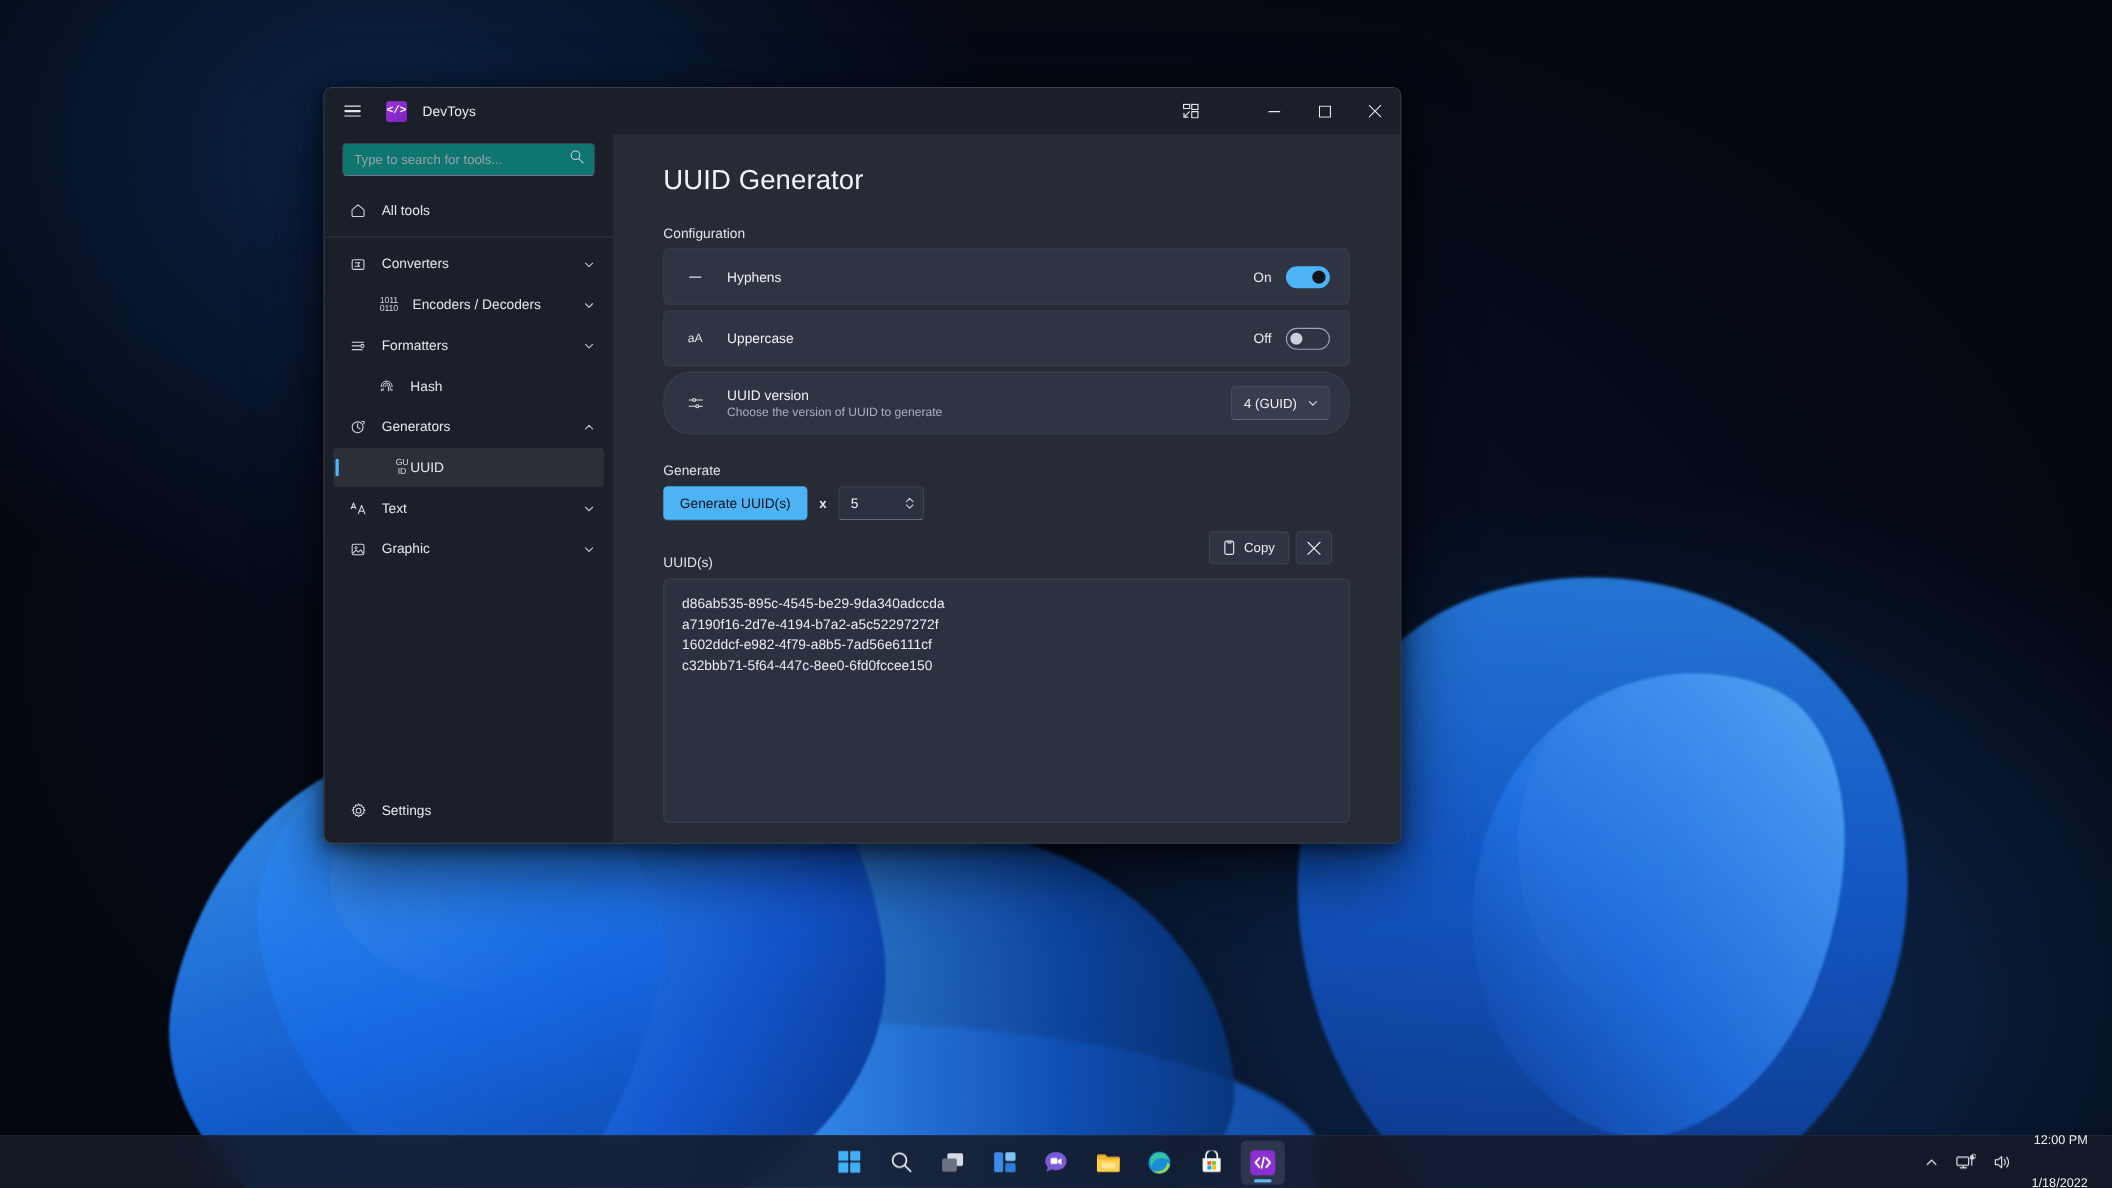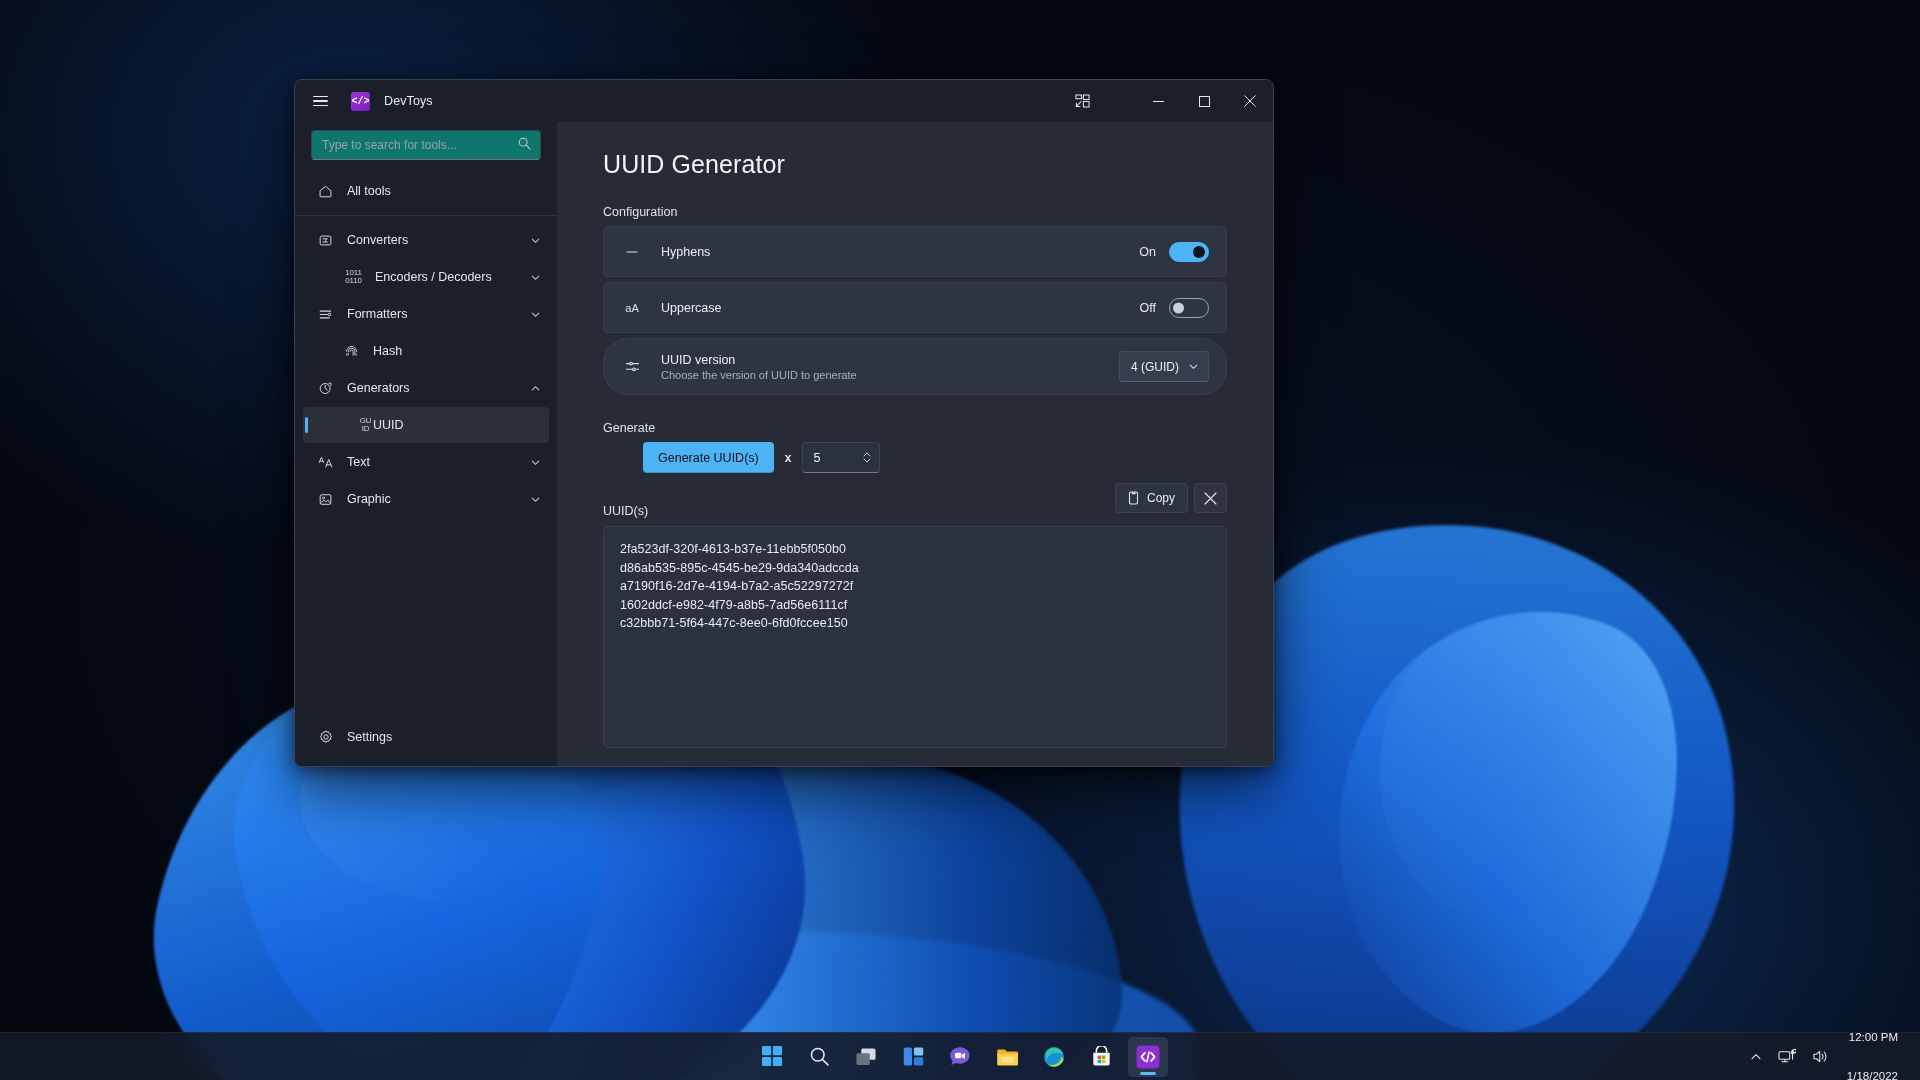--- a/index.html
+++ b/index.html
@@ -195,42 +195,42 @@
   .toggle.on .knob { right:3px; width:12px; height:12px; background:#10141c; }
   .toggle.off .knob { left:3px; width:11px; height:11px; background:#c9cfdb; }
 
   .dropdown {
     min-width:79px; height:31px; background:#373d4c; border:1px solid #454c5d;
     border-bottom-color:#5b6275;
     border-radius:4px; display:flex; align-items:center; gap:9px;
     padding:0 9px 0 11px; cursor:pointer; color:#eceef3; font-size:12px;
   }
 
-  .gen-row { display:flex; align-items:center; gap:11px; margin-top:2px;margin-left:40px; }
+  .gen-row { display:flex; align-items:center; gap:11px; margin-top:2px; }
   .accent-btn {
     background:#4cb4f5; color:#0e1117; font-size:12.5px;
     height:31px; padding:0 15px; border:0; border-radius:4px; cursor:pointer;
     box-shadow:inset 0 -1px 0 rgba(0,0,0,.18);
     font-family:"Liberation Sans", sans-serif;
   }
   .times { color:#e7e9ef; font-size:12px; font-weight:bold; }
   .numbox {
     width:78px; height:31px; background:#2c3140;
     border:1px solid #3e4455; border-bottom:1px solid #767d8e;
     border-radius:4px; display:flex; align-items:center; padding:0 7px 0 10px;
   }
   .numbox input {
     flex:1; min-width:0; background:transparent; border:0; outline:0;
     color:#eef0f4; font-size:12.5px; font-family:"Liberation Sans", sans-serif;
   }
   .spin { color:#c8cdd8; display:flex; flex-direction:column; line-height:6px; font-size:9px; cursor:pointer; }
 
   .out-head { display:flex; align-items:flex-end; margin-top:16px; position:relative; height:30px;}
   .out-label { color:#dfe2e8; font-size:12.5px; padding-bottom:1px;}
-  .out-actions { margin-left:auto; display:flex; align-items:center; gap:6px; position:absolute; right:0; bottom:6px;}
+  .out-actions { margin-left:auto; display:flex; align-items:center; gap:6px; position:absolute; right:16px; bottom:6px;}
   .ghost-btn {
     height:30px; padding:0 12px; background:#2f3442; border:1px solid #3c4352;
     border-radius:4px; color:#e8eaf0; font-size:12px; display:flex; align-items:center; gap:7px;
     cursor:pointer; font-family:"Liberation Sans", sans-serif;
   }
   .icon-btn {
     width:33px; height:30px; background:#2f3442; border:1px solid #3c4352; border-radius:4px;
     display:flex; align-items:center; justify-content:center; color:#e8eaf0; cursor:pointer;
   }
 
@@ -582,21 +582,20 @@
             <span style="display:flex;">
               <svg width="13" height="13" viewBox="0 0 13 13">
                   <path d="M1 1l11 11M12 1L1 12" stroke="#e8eaf0" stroke-width="1.1" stroke-linecap="round"></path>
                 </svg>
             </span>
           </button>
         </span>
       </div>
 
       <div class="output-box">
-        <div class="uuid-line">2fa523df-320f-4613-b37e-11ebb5f050b0</div>
         <div class="uuid-line">d86ab535-895c-4545-be29-9da340adccda</div>
         <div class="uuid-line">a7190f16-2d7e-4194-b7a2-a5c52297272f</div>
         <div class="uuid-line">1602ddcf-e982-4f79-a8b5-7ad56e6111cf</div>
         <div class="uuid-line">c32bbb71-5f64-447c-8ee0-6fd0fccee150</div>
       </div>
     </div>
   </div>
 </div>
 
 <div id="taskbar">

